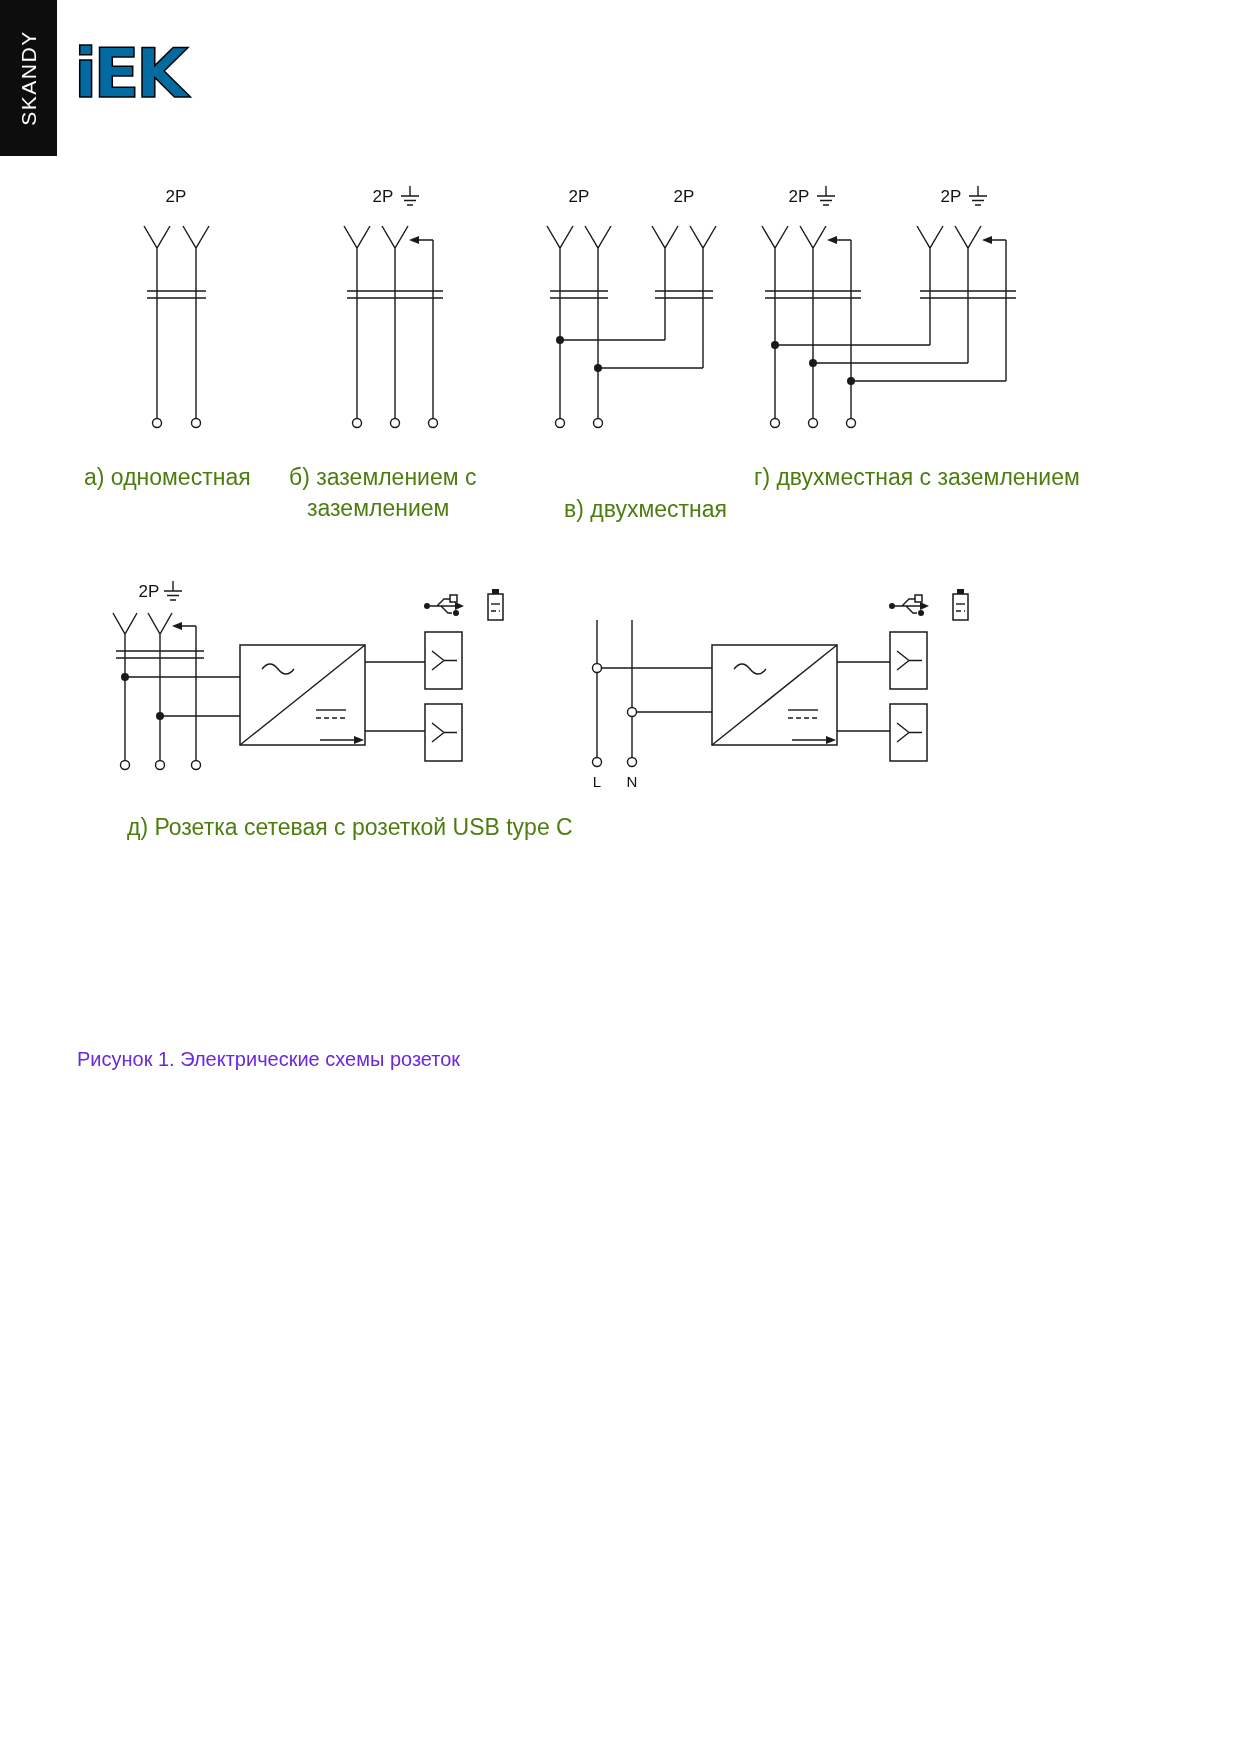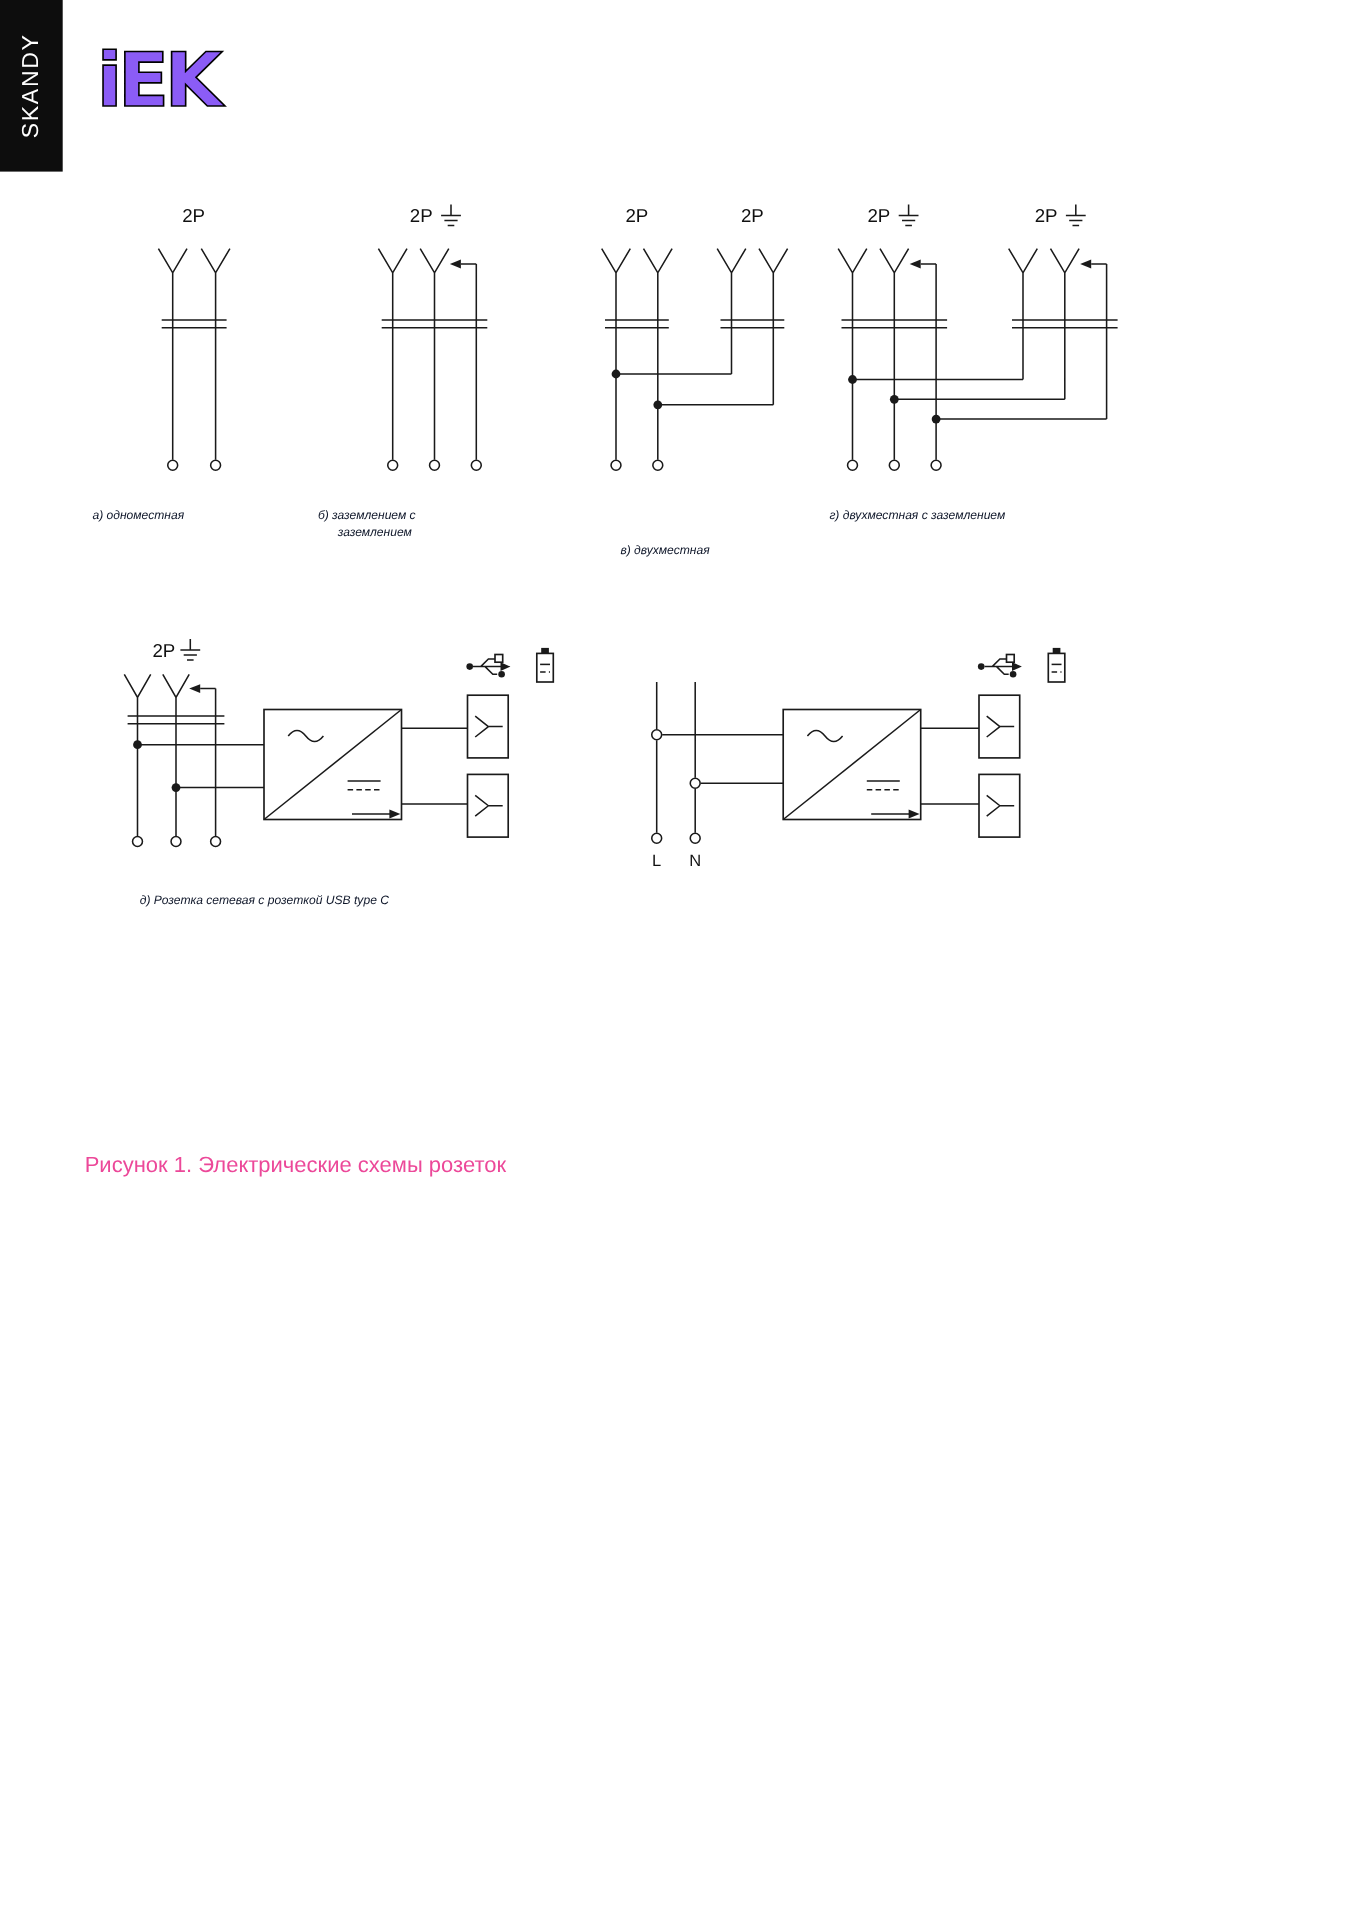--- a/index.html
+++ b/index.html
@@ -6,37 +6,37 @@
   html,body { background:#ffffff; }
   body { font-family:"Liberation Sans", sans-serif; color:#1a1a1a; }
   .page { position:relative; width:1239px; height:1746px; background:#ffffff; overflow:hidden; }
 
   .sidebar { position:absolute; left:0; top:0; width:57px; height:156px; background:#0d0d0d;
              display:flex; align-items:center; justify-content:center; }
   .sidebar-label { transform:rotate(-90deg); color:#ffffff; font-size:21px; letter-spacing:1.5px;
                    white-space:nowrap; font-family:"Liberation Sans", sans-serif; }
 
   .logo { position:absolute; left:74px; top:34px; font-size:68px; font-weight:bold;
-          letter-spacing:-4px; color:#8b5cf6; font-family:"DejaVu Sans", sans-serif;margin-left:14px;
+          letter-spacing:-4px; color:#0369a1; font-family:"DejaVu Sans", sans-serif;
           -webkit-text-stroke:1.5px #000; }
 
   .diagram-svg { position:absolute; left:0; top:0; }
 
   .wire { stroke:#1a1a1a; stroke-width:1.4; fill:none; }
   .box  { fill:none; stroke:#1a1a1a; stroke-width:1.5; }
   .term { fill:#ffffff; stroke:#1a1a1a; stroke-width:1.4; }
   .dot  { fill:#1a1a1a; stroke:none; }
   .ah   { fill:#1a1a1a; stroke:none; }
   .dash { stroke:#1a1a1a; stroke-width:1.4; fill:none; stroke-dasharray:5 3; }
   svg text { font-family:"Liberation Sans", sans-serif; font-size:17px; fill:#111111; }
   svg text.small { font-size:15px; }
 
-  .cap { position:absolute; font-size:11px; color:#0f172a; line-height:1.35;font-style:italic; }
+  .cap { position:absolute; font-size:23px; color:#4d7c0f; line-height:1.35; }
   .cap-line2 { margin-left:18px; }
-  .figure-caption { position:absolute; left:77px; top:1048px; font-size:20px; color:#ec4899; }
+  .figure-caption { position:absolute; left:77px; top:1048px; font-size:20px; color:#6d28d9; }
 </style>
 </head>
 <body>
 
 <div class="page">
 
   <div class="sidebar">
     <span class="sidebar-label">SKANDY</span>
   </div>
 

